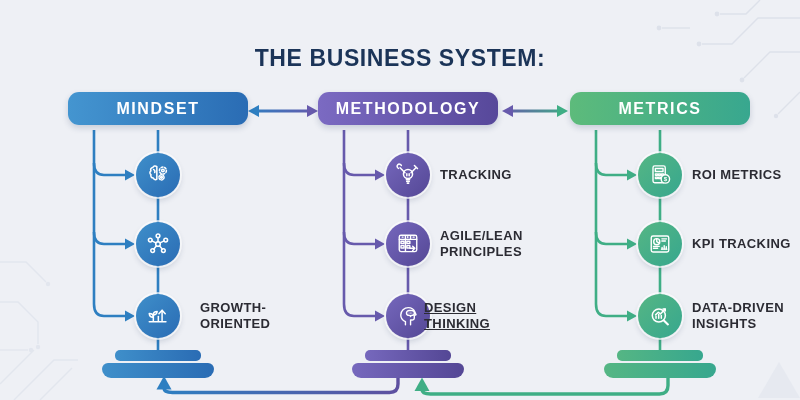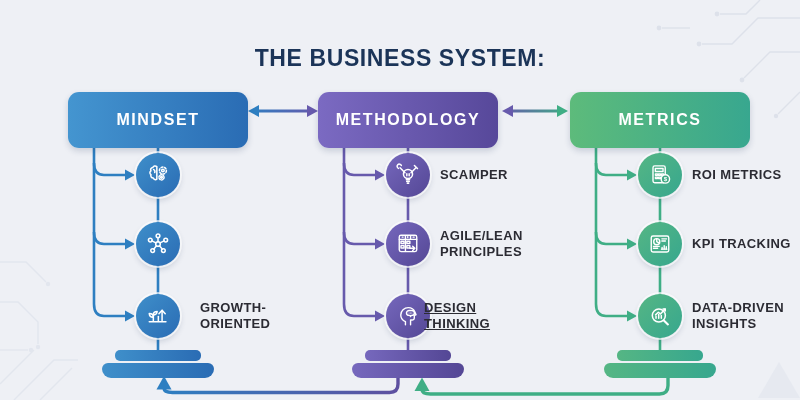--- a/index.html
+++ b/index.html
@@ -8,21 +8,21 @@
     background:#eef0f5;
     font-family:"Liberation Sans","DejaVu Sans",sans-serif;
   }
   svg{display:block;}
   .decor,.connectors{position:absolute;left:0;top:0;z-index:1;}
   .title{
     position:absolute;left:0;top:9px;width:100%;text-align:center;z-index:3;
     color:#1b3458;font-weight:800;font-size:23px;letter-spacing:.6px;line-height:27px;margin-top:36px;
   }
   .pill{
-    position:absolute;top:92px;width:180px;height:56px;z-index:4;
+    position:absolute;top:92px;width:180px;height:33px;z-index:4;
     border-radius:11px;display:flex;align-items:center;justify-content:center;
     color:#fff;font-weight:800;font-size:16px;letter-spacing:1.6px;
     box-shadow:0 3px 6px rgba(30,50,90,.18);
   }
   .pill.c0{left:68px;background:linear-gradient(90deg,#4495d0,#2a6cb4);}
   .pill.c1{left:318px;background:linear-gradient(90deg,#7b6ac2,#57489a);}
   .pill.c2{left:570px;background:linear-gradient(90deg,#5dbb7b,#38a78f);}
   .circle{
     position:absolute;width:44px;height:44px;border-radius:50%;z-index:4;
     display:flex;align-items:center;justify-content:center;
@@ -213,21 +213,21 @@
     <svg viewBox="0 0 24 24" fill="none" stroke="#fff" stroke-width="1.3" stroke-linecap="round" stroke-linejoin="round">
       <path d="M5.2 5.8 L9.4 10"></path>
         <path d="M3.8 6.3 A1.9 1.9 0 1 1 6.3 3.8"></path>
       <path d="M18.8 5.8 L14.6 10"></path>
         <path d="M17.5 3.9 L20.1 6.5"></path>
       <circle cx="12" cy="11.2" r="3.9"></circle>
       <path d="M11 12.6 V10.9 M13 12.6 V10.9"></path>
       <path d="M10.6 16 H13.4 M10.9 17.6 H13.1 M11.4 19 H12.6"></path>
     </svg>
   </div>
-  <div class="item-label" style="left:440px;top:175px;">SCAMPER</div>
+  <div class="item-label" style="left:440px;top:175px;">TRACKING</div>
 
   <div class="circle c1" style="left:386px;top:222px;">
     <svg viewBox="0 0 24 24" fill="none" stroke="#fff" stroke-width="1.2" stroke-linecap="round" stroke-linejoin="round">
       <rect x="4.5" y="4.5" width="15" height="14" rx="1.5"></rect>
       <path d="M4.5 8 H19.5"></path>
         <path d="M9.8 5.2 V18 M14.2 5.2 V7.4"></path>
       <path d="M7 6.1 l0.8 0 M11.8 5.7 v0.8 M16.3 6.1 l1 0"></path>
       <rect x="6" y="9.6" width="2.6" height="2"></rect>
         <rect x="6" y="13.4" width="2.6" height="2"></rect>
       <rect x="11" y="9.6" width="2.6" height="2"></rect>

